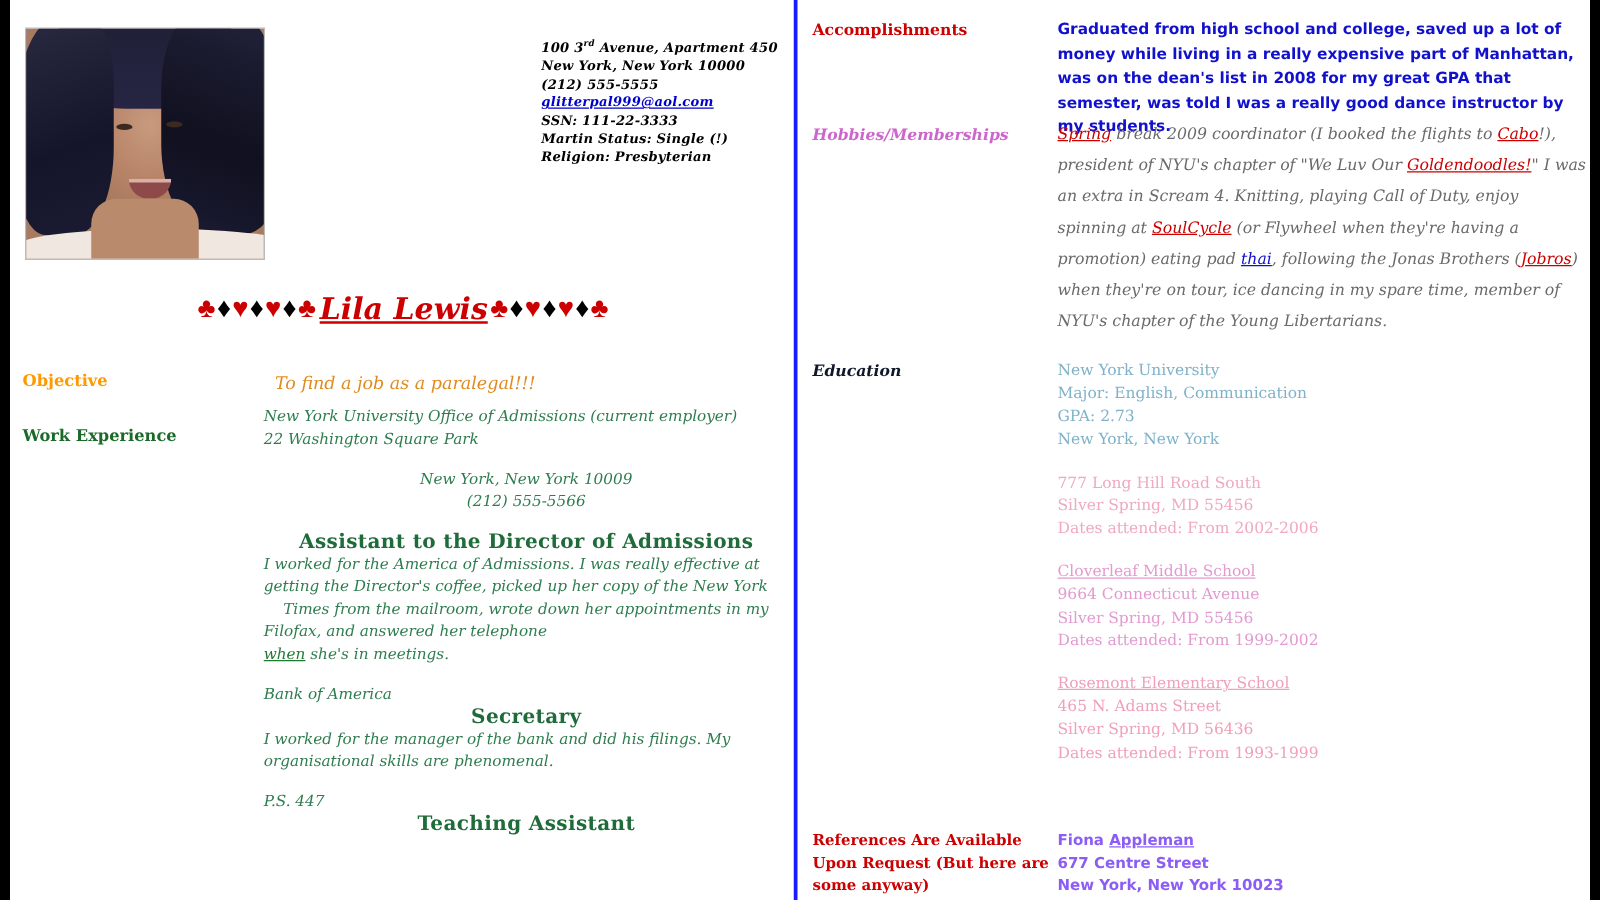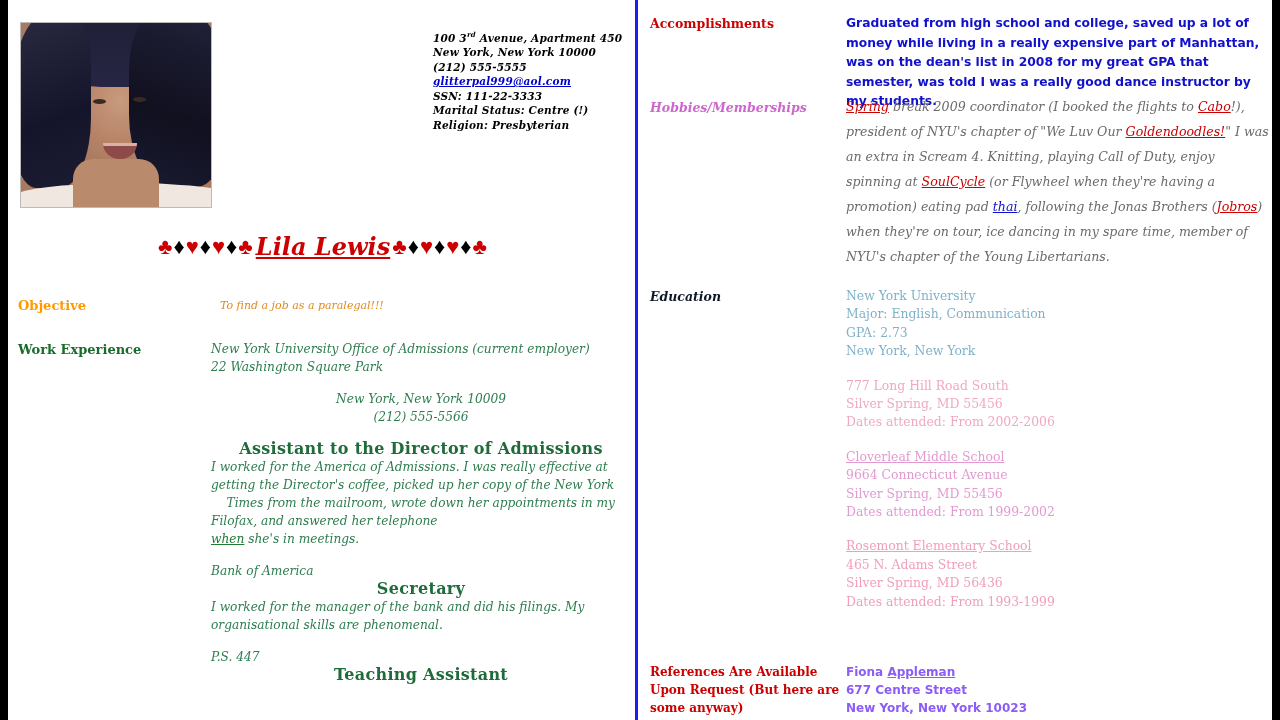--- a/index.html
+++ b/index.html
@@ -121,28 +121,28 @@
     font-weight:bold;
     font-size:13px;
   }
   .lbl.objective{left:10px;top:298px;color:#ff9900;}
   .lbl.workexp{left:10px;top:342px;color:#1a6b2a;}
 
   .objtext{
     position:absolute;left:212px;top:299px;
     font-family:"DejaVu Serif", serif;
     font-style:italic;
-    font-size:11px;
+    font-size:14px;
     color:#e08a1e;
     text-align:right;
   }
 
   .work{
     position:absolute;
-    left:203px;top:340px;
+    left:203px;top:324px;
     width:420px;
     font-family:"DejaVu Serif", serif;
     font-style:italic;
     font-size:12.2px;
     line-height:18px;
     color:#2e7d4f;
   }
   .work .c{ text-align:center; }
   .work .bold-goth{
     font-weight:bold;
@@ -224,21 +224,21 @@
       <div class="eye r"></div>
       <div class="mouth"></div>
     </div>
 
     <div class="contact">
       <div>100 3<sup>rd</sup> Avenue, Apartment 450</div>
       <div>New York, New York 10000</div>
       <div>(212) 555-5555</div>
       <div class="mail">glitterpal999@aol.com</div>
       <div>SSN: 111-22-3333</div>
-      <div>Marital Status: Centre (!)</div>
+      <div>Martin Status: Single (!)</div>
       <div>Religion: Presbyterian</div>
     </div>
 
     <div class="nameline">
       <span class="suit s-red">♣</span><span class="suit s-blk">♦</span><span class="suit s-red">♥</span><span class="suit s-blk">♦</span><span class="suit s-red">♥</span><span class="suit s-blk">♦</span><span class="suit s-red">♣</span><span class="name">Lila Lewis</span><span class="suit s-red">♣</span><span class="suit s-blk">♦</span><span class="suit s-red">♥</span><span class="suit s-blk">♦</span><span class="suit s-red">♥</span><span class="suit s-blk">♦</span><span class="suit s-red">♣</span>
     </div>
 
     <div class="lbl objective">Objective</div>
     <div class="objtext">To find a job as a paralegal!!!</div>
 

